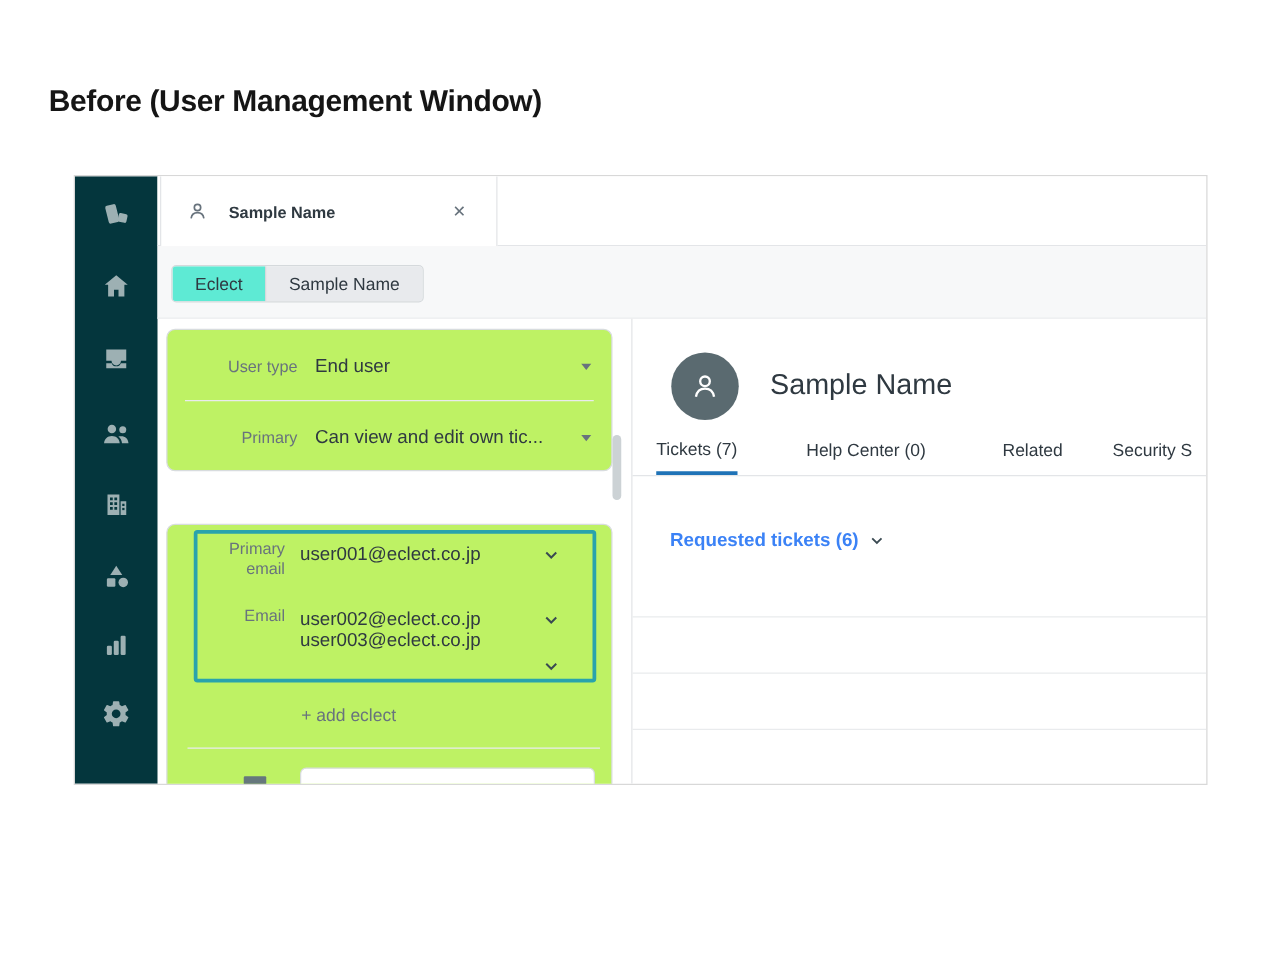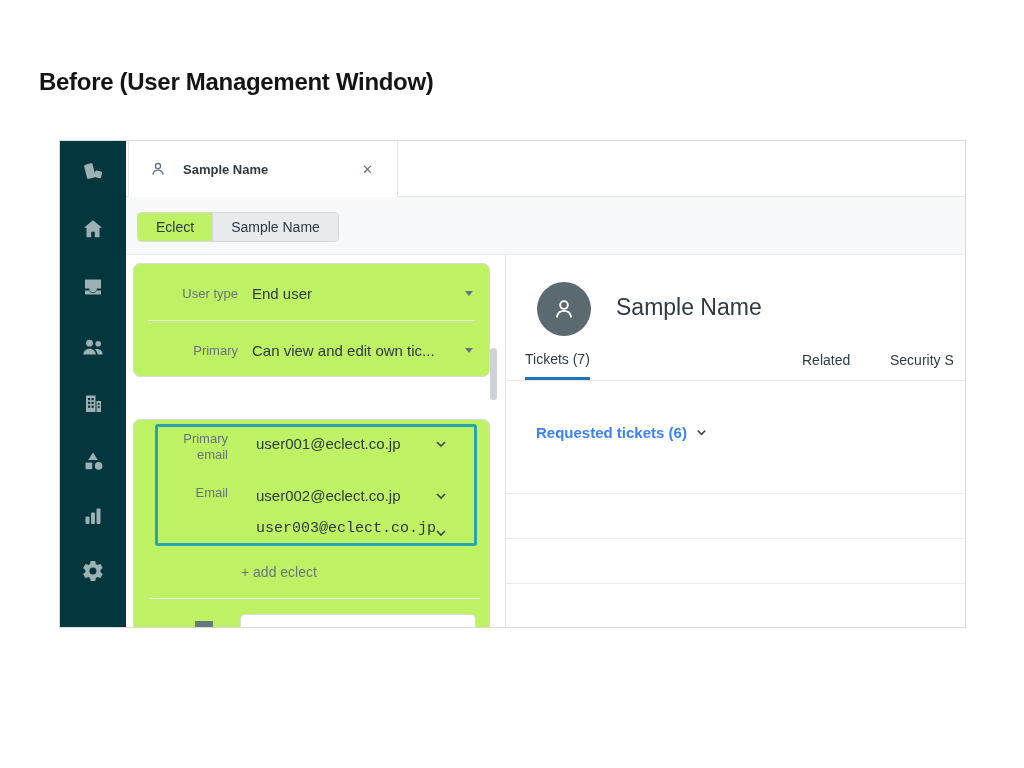--- a/index.html
+++ b/index.html
@@ -19,38 +19,38 @@
   .tab { position:absolute; left:2px; top:0; width:270px; height:56px; border-left:1px solid #e3e5e8; border-right:1px solid #e3e5e8; background:#fff; display:flex; align-items:center; }
   .tab-person { margin-left:20px; display:flex; align-items:center; }
   .tab-label { margin-left:16px; font-size:13px; font-weight:bold; color:#2f3941; }
   .close-x { position:absolute; right:24px; top:50%; transform:translateY(-50%); color:#68737d; font-size:13px; cursor:pointer; }
   .close-x::before { content:"✕"; }
   .add-btn { position:absolute; left:284px; top:0; height:56px; display:flex; align-items:center; padding:0 14px; font-size:13px; color:#2f3941; }
 
   
   .crumbbar { position:absolute; left:66px; top:56px; right:0; height:58px; background:#f7f8f9; border-bottom:1px solid #ebedef; }
   .segctl { position:absolute; left:11px; top:15px; height:30px; display:flex; border:1px solid #d5d9dc; border-radius:4px; overflow:hidden; }
-  .seg { display:flex; align-items:center; padding:0 18px; font-size:14px; color:#2f3941; background:#bef264; }
+  .seg { display:flex; align-items:center; padding:0 18px; font-size:14px; color:#2f3941; background:#5eead4; }
   .seg.active { background:#e8eaed; border-left:1px solid #d5d9dc; }
 
   
   .card { position:absolute; background:#bef264; border:1px solid #d8dcde; border-radius:7px; }
   .card1 { left:73px; top:122px; width:357px; height:114px; }
   .frow { position:absolute; left:0; width:100%; height:57px; }
   .frow .flabel { position:absolute; left:14px; top:50%; transform:translateY(-50%); width:90px; text-align:right; font-size:13px; color:#68737d; }
   .frow .fvalue { position:absolute; left:118px; top:50%; transform:translateY(-50%); font-size:15px; color:#2f3941; white-space:nowrap; }
   .caret { position:absolute; right:16px; top:50%; margin-top:-2px; width:0; height:0; border-left:4.5px solid transparent; border-right:4.5px solid transparent; border-top:5px solid #68737d; }
   .hline { position:absolute; left:14px; right:14px; height:1px; background:#e9ebed; }
 
   .card2 { left:73px; top:278px; width:357px; height:240px; }
 
   .hl-box { position:absolute; left:95px; top:283px; width:322px; height:122px; border:3px solid #29a3ac; border-radius:3px; z-index:5; pointer-events:none; }
 
   .contact-label { position:absolute; width:75px; text-align:right; font-size:13px; color:#68737d; line-height:16px; }
-  .contact-value { position:absolute; left:180px; font-size:15px; color:#2f3941; white-space:nowrap;margin-left:16px; }
+  .contact-value { position:absolute; left:180px; font-size:15px; color:#2f3941; white-space:nowrap; }
   .chev { position:absolute; left:374px; }
   .addcontact { position:absolute; left:181px; top:423px; font-size:14px; color:#68737d; cursor:pointer; }
   .card2-divider { position:absolute; left:90px; width:330px; top:457px; height:1px; background:#e9ebed; }
   .clip-label { position:absolute; left:135px; top:480px; width:18px; height:7px; background:#66787c; border-radius:1px; }
   .clip-input { position:absolute; left:180px; top:473px; width:236px; height:40px; background:#fff; border:1px solid #d8dcde; border-radius:5px; }
   .scroll-thumb { position:absolute; left:430px; top:207px; width:7px; height:52px; background:#ccd2d5; border-radius:4px; }
 
   
   .rsep { position:absolute; left:445px; top:114px; bottom:0; width:1px; background:#e3e5e8; }
   .avatar { position:absolute; left:477px; top:141px; width:54px; height:54px; border-radius:50%; background:#5a6a70; display:flex; align-items:center; justify-content:center; }
@@ -192,21 +192,21 @@
     </span>
 
     <span class="contact-label" style="left:93px; top:344px;">Email</span>
     <span class="contact-value" style="top:346px;">user002@eclect.co.jp</span>
     <span class="chev" style="top:348px;">
       <svg width="14" height="14" viewBox="0 0 14 14" fill="none" stroke="#3a4a52" stroke-width="1.6">
           <path d="M3 5l4 4 4-4"></path>
         </svg>
     </span>
 
-    <span class="contact-value" style="top:379px;font-family:Liberation Mono, monospace;">user003@eclect.co.jp</span>
+    <span class="contact-value" style="top:363px;">user003@eclect.co.jp</span>
     <span class="chev" style="top:385px;">
       <svg width="14" height="14" viewBox="0 0 14 14" fill="none" stroke="#3a4a52" stroke-width="1.6">
           <path d="M3 5l4 4 4-4"></path>
         </svg>
     </span>
 
     <span class="addcontact">+ add eclect</span>
     <div class="card2-divider"></div>
     <div class="clip-label"></div>
     <div class="clip-input"></div>
@@ -220,20 +220,21 @@
     <div class="avatar">
       <svg width="28" height="28" viewBox="0 0 24 24" fill="none" stroke="#ffffff" stroke-width="1.6">
           <circle cx="12" cy="8.6" r="3.3"></circle>
           <path d="M5.8 19.2c.6-3.6 3-5.6 6.2-5.6s5.6 2 6.2 5.6"></path>
         </svg>
     </div>
     <div class="pname">Sample Name</div>
 
     <div class="ptabs">
       <div class="ptab active" style="left:19px;">Tickets (7)</div>
+      <div class="ptab" style="left:139px;">Help Center (0)</div>
       <div class="ptab" style="left:296px;">Related</div>
       <div class="ptab" style="left:384px;">Security S</div>
     </div>
 
     <div class="section-head">
       <span>Requested tickets (6)</span>
       <svg width="13" height="13" viewBox="0 0 14 14" fill="none" stroke="#3a4a52" stroke-width="1.6">
           <path d="M3 5l4 4 4-4"></path>
         </svg>
     </div>

